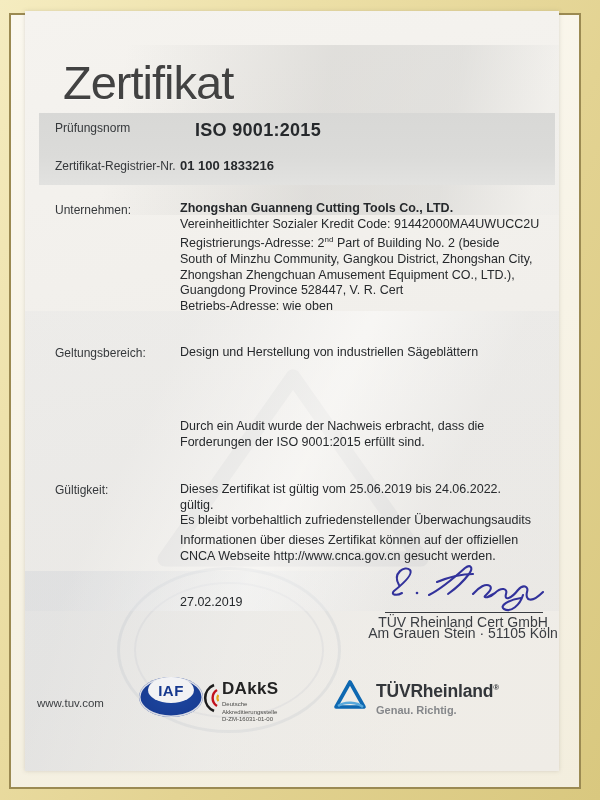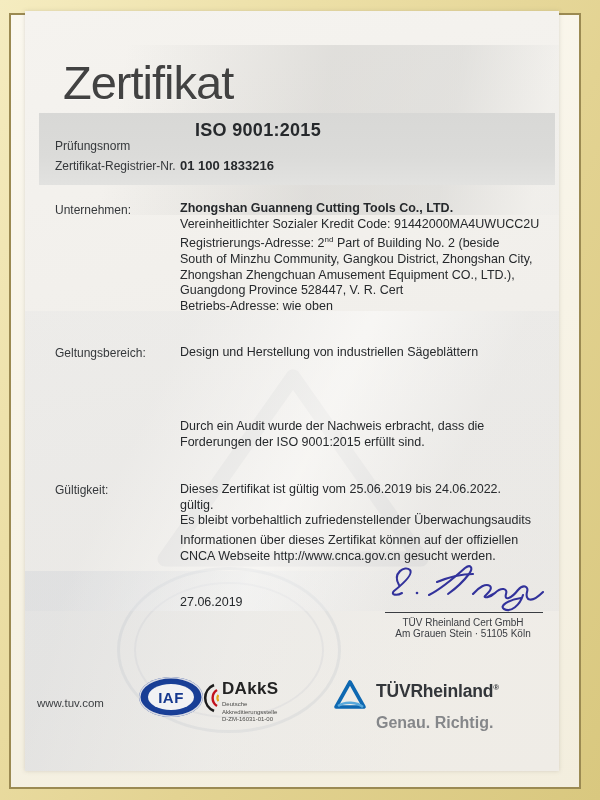--- a/index.html
+++ b/index.html
@@ -35,60 +35,60 @@
   .val{position:absolute;font-size:12.5px;color:#26292c;line-height:16px;}
   .iso-val{font-size:18px;font-weight:bold;letter-spacing:.3px;}
   .reg-val{font-size:13px;font-weight:bold;}
   .block{position:absolute;left:155px;width:390px;font-size:12.5px;color:#26292c;line-height:15.6px;}
   .block .bold{font-weight:bold;}
   sup{font-size:8px;}
   .date{position:absolute;left:155px;top:584px;font-size:12.5px;color:#26292c;}
   .sig-svg{position:absolute;left:352px;top:548px;}
   .sig-line{position:absolute;left:360px;top:601px;width:158px;border-top:1.5px solid #3a3d42;}
   .sig-org{position:absolute;left:340px;top:606px;width:196px;text-align:center;
-    font-size:10px;color:#3a3d42;line-height:11px;}
+    font-size:14px;color:#3a3d42;line-height:11px;}
   
   .tuvcom{position:absolute;left:12px;top:686px;font-size:11.5px;color:#3c3f42;}
   .iaf{position:absolute;left:114px;top:666px;width:64px;height:40px;border-radius:50%;
     background:radial-gradient(ellipse at center,#1d47a0 0%,#16388e 100%);
-    display:flex;align-items:center;justify-content:center;box-shadow:0 0 0 1.5px #d9dbe4 inset;}
+    display:flex;align-items:flex-start;justify-content:center;box-shadow:0 0 0 1.5px #d9dbe4 inset;}
   .iaf-inner{width:46px;height:26px;border-radius:50%;background:#f2f2f4;
     display:flex;align-items:center;justify-content:center;
     font-size:15px;font-weight:bold;color:#16388e;letter-spacing:.5px;}
   .dakks{position:absolute;left:176px;top:668px;display:flex;}
   .dakks-arcs{margin-top:4px;}
   .dakks-texts{margin-left:3px;}
   .dakks-name{font-size:17px;font-weight:bold;color:#232323;letter-spacing:.3px;}
   .dakks-small{font-size:6px;color:#4a4a48;line-height:7.5px;margin-top:2px;}
   .tuvlogo{position:absolute;left:308px;top:668px;display:flex;}
   .tuv-texts{margin-left:9px;margin-top:2px;}
   .tuv-brand{font-size:17.5px;font-weight:bold;color:#33363a;letter-spacing:-.2px;}
   .tuv-brand .r{font-size:8px;vertical-align:super;}
-  .tuv-tag{font-size:16px;font-weight:bold;color:#85878a;margin-top:12px;}
+  .tuv-tag{font-size:11px;font-weight:bold;color:#85878a;margin-top:2px;}
 </style>
 </head>
 <body>
 
 <div class="photo">
   <div class="frame-lip"></div>
   <div class="glass"></div>
   <div class="paper">
 
     <svg class="wm-triangle" width="300" height="210" viewBox="0 0 300 210">
       <path d="M150 14 L278 196 L22 196 Z" fill="none" stroke="#d5d6d4" stroke-width="15" stroke-linejoin="round" opacity="0.75"></path>
     </svg>
     <div class="wm-seal"></div>
     <div class="glare glare-a"></div>
     <div class="glare glare-b"></div>
     <div class="glare glare-c"></div>
 
     <div class="title">Zertifikat</div>
 
     <div class="band">
-      <div class="lbl" style="left:16px;top:26px;">Prüfungsnorm</div>
+      <div class="lbl" style="left:16px;top:8px;">Prüfungsnorm</div>
       <div class="val iso-val" style="left:156px;top:9px;">ISO 9001:2015</div>
       <div class="lbl" style="left:16px;top:46px;">Zertifikat-Registrier-Nr.</div>
       <div class="val reg-val" style="left:141px;top:45px;">01 100 1833216</div>
     </div>
 
     <div class="lbl" style="left:30px;top:192px;">Unternehmen:</div>
     <div class="block" style="top:190px;">
       <div class="bold">Zhongshan Guanneng Cutting Tools Co., LTD.</div>
       <div>Vereinheitlichter Sozialer Kredit Code: 91442000MA4UWUCC2U</div>
       <div><span>Registrierungs-Adresse: 2</span><sup>nd</sup><span> Part of Building No. 2 (beside</span></div>
@@ -111,21 +111,21 @@
       <div>Dieses Zertifikat ist gültig vom 25.06.2019 bis 24.06.2022.</div>
       <div>gültig.</div>
       <div>Es bleibt vorbehaltlich zufriedenstellender Überwachungsaudits</div>
     </div>
 
     <div class="block" style="top:522px;">
       <div>Informationen über dieses Zertifikat können auf der offiziellen</div>
       <div>CNCA Webseite http://www.cnca.gov.cn gesucht werden.</div>
     </div>
 
-    <div class="date">27.06.2019</div>
+    <div class="date">27.02.2019</div>
     <svg class="sig-svg" width="175" height="58" viewBox="0 0 175 58">
       <g fill="none" stroke="#32329b" stroke-width="2.1" stroke-linecap="round">
         <path d="M22 26 C15 14 28 6 33 11 C37 16 22 28 17 32 C13 36 20 37 25 34"></path>
         <circle cx="40" cy="34" r="1.3" fill="#32329b" stroke="none"></circle>
         <path d="M52 36 C64 30 78 18 88 9 C93 5 97 8 92 15 C86 23 78 30 71 35"></path>
         <path d="M60 23 C72 18 86 15 96 15"></path>
         <path d="M96 35 C102 28 109 24 113 27 C116 30 110 35 108 37 C106 39 113 39 118 34 C124 28 131 29 129 35 C127 42 134 40 141 31 C146 25 152 27 150 33 C148 41 154 45 166 33"></path>
         <path d="M146 36 C143 46 134 54 127 50 C122 47 131 41 144 39"></path>
       </g>
     </svg>

